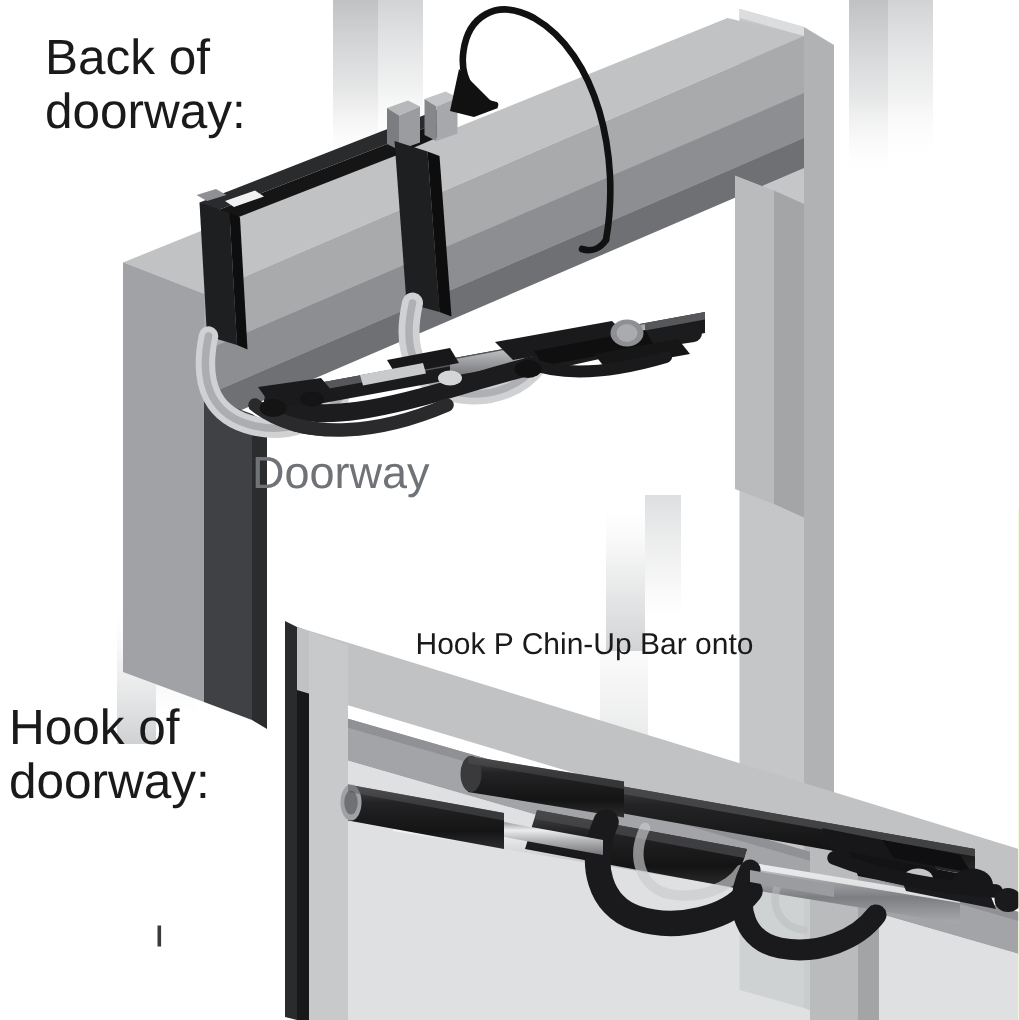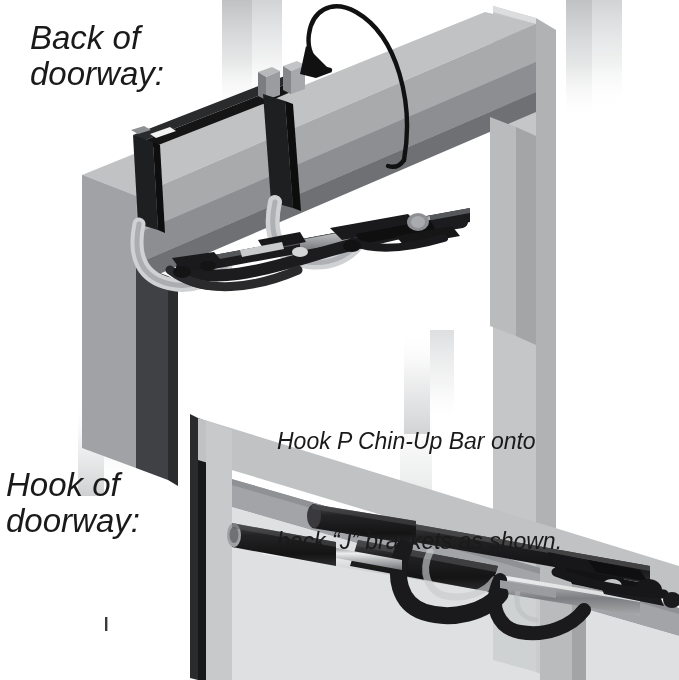--- a/index.html
+++ b/index.html
@@ -1,24 +1,24 @@
 <!DOCTYPE html>
 <html><head>
 <meta charset="utf-8">
 <style>
   html,body{margin:0;padding:0;background:#ffffff;}
   body{width:679px;height:680px;overflow:hidden;
        font-family:"Liberation Sans","DejaVu Sans",sans-serif;}
-  #stage{position:relative;width:679px;height:680px;background:#bef264;font-style:italic;}
+  #stage{position:relative;width:679px;height:680px;background:#bef264;}
   #art{position:absolute;inset:0;width:679px;height:680px;}
   .lbl{position:absolute;white-space:pre;line-height:1.08;}
   #lbl-back{left:30px;top:20px;font-size:33px;color:#1a1a1a;}
   #lbl-front{left:6px;top:467px;font-size:33px;color:#1a1a1a;}
   #lbl-doorway{left:168px;top:300px;font-size:30px;color:#6f7276;}
-  #lbl-instr{left:277px;top:358px;font-size:23px;color:#1a1a1a;line-height:1.45;}
+  #lbl-instr{left:277px;top:358px;font-size:20px;color:#1a1a1a;line-height:1.45;}
 </style>
 </head>
 <body>
 
 <div id="stage">
 
   <svg id="art" viewBox="0 0 679 680" xmlns="http://www.w3.org/2000/svg">
     <defs>
       <linearGradient id="gFade" x1="0" y1="0" x2="0" y2="1">
         <stop offset="0%" stop-color="#b9bbbd" stop-opacity="0.95"></stop>
@@ -284,22 +284,22 @@
     </g>
 
     <g>
       <rect x="105" y="617" width="2.4" height="14" fill="#3a3a3c"></rect>
     </g>
   </svg>
 
   <div class="lbl" id="lbl-back">Back of
 doorway:</div>
 
+  <div class="lbl" id="lbl-doorway">Doorway</div>
 
   <div class="lbl" id="lbl-instr">
     <div>Hook P Chin-Up Bar onto</div>
-    <div>back “J” brackets as shown.</div>
   </div>
 
   <div class="lbl" id="lbl-front">Hook of
 doorway:</div>
 
 </div>
 
 </body></html>

